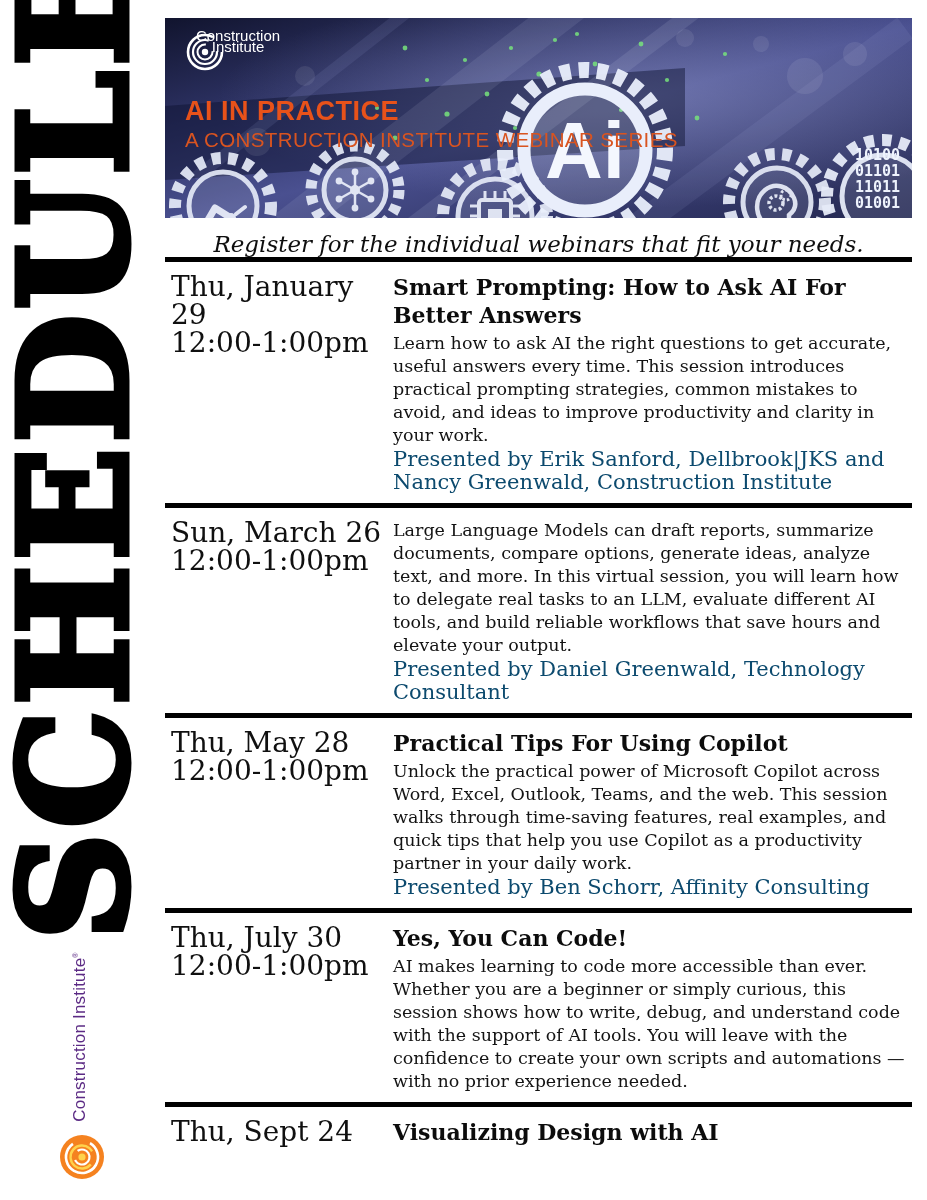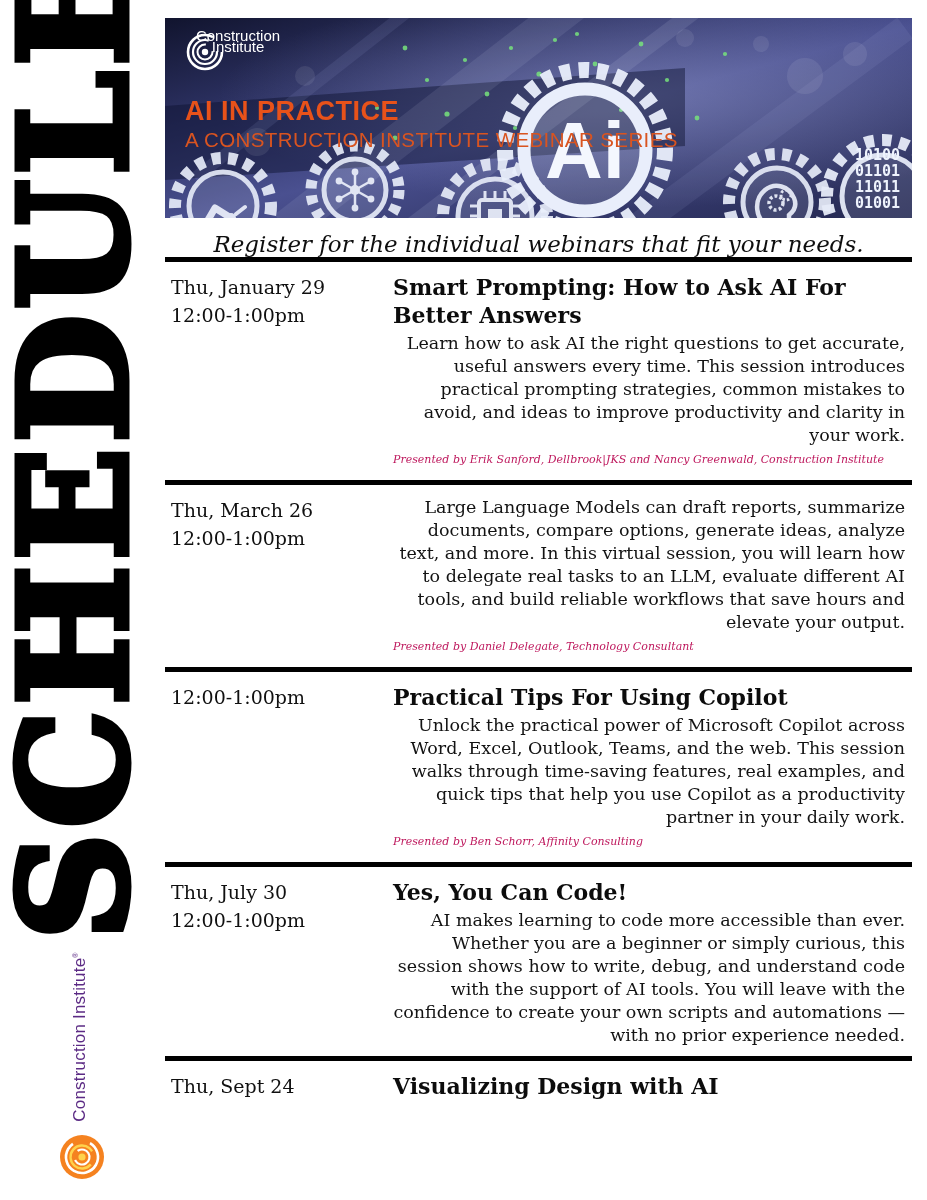--- a/index.html
+++ b/index.html
@@ -33,24 +33,24 @@
   #banner-title{position:absolute;left:20px;top:78px;
     font-family:"Liberation Sans", sans-serif;font-weight:bold;font-size:27px;letter-spacing:0.5px;}
   #banner-subtitle{position:absolute;left:20px;top:110px;
     font-family:"Liberation Sans", sans-serif;font-weight:normal;font-size:20.5px;letter-spacing:0.4px;}
 
   
   #content{position:absolute;left:165px;top:218px;width:747px;}
   #register-line{font-style:italic;font-size:23px;text-align:center;padding:13px 0 0 0;color:#0e0e0e;}
   .sep{height:5px;background:#000;}
   .session{display:grid;grid-template-columns:222px 1fr;padding:11px 4px 9px 6px;}
-  .when{font-size:19px;line-height:28px;color:#101010;}
+  .when{font-size:28px;line-height:28px;color:#101010;}
   .sess-title{font-size:22px;font-weight:bold;line-height:28px;margin:0 0 3px 0;color:#0c0c0c;}
-  .sess-desc{font-size:17.5px;line-height:23px;color:#131313;width:512px;text-align:right;}
-  .sess-pres{font-size:11px;line-height:23px;font-style:italic;margin-top:1px;color:#be185d;width:512px;}
+  .sess-desc{font-size:17.5px;line-height:23px;color:#131313;width:512px;}
+  .sess-pres{font-size:21px;line-height:23px;margin-top:1px;color:#0c4a6e;width:512px;}
 </style>
 </head>
 <body>
 
 <div id="page">
 
   <div id="schedule-vert">SCHEDULE</div>
 
   <div id="banner">
     <svg width="747" height="200" viewBox="0 0 747 200">
@@ -209,32 +209,33 @@
       <div>
         <div class="sess-title">Smart Prompting: How to Ask AI For Better Answers</div>
         <div class="sess-desc">Learn how to ask AI the right questions to get accurate, useful answers every time. This session introduces practical prompting strategies, common mistakes to avoid, and ideas to improve productivity and clarity in your work.</div>
         <div class="sess-pres">Presented by Erik Sanford, Dellbrook|JKS and Nancy Greenwald, Construction Institute</div>
       </div>
     </div>
 
     <div class="sep"></div>
     <div class="session">
       <div class="when">
-        <div>Thu, March 26</div>
+        <div>Sun, March 26</div>
         <div>12:00-1:00pm</div>
       </div>
       <div>
         <div class="sess-desc">Large Language Models can draft reports, summarize documents, compare options, generate ideas, analyze text, and more. In this virtual session, you will learn how to delegate real tasks to an LLM, evaluate different AI tools, and build reliable workflows that save hours and elevate your output.</div>
-        <div class="sess-pres">Presented by Daniel Delegate, Technology Consultant</div>
-      </div>
-    </div>
-
-    <div class="sep"></div>
-    <div class="session">
-      <div class="when">
+        <div class="sess-pres">Presented by Daniel Greenwald, Technology Consultant</div>
+      </div>
+    </div>
+
+    <div class="sep"></div>
+    <div class="session">
+      <div class="when">
+        <div>Thu, May 28</div>
         <div>12:00-1:00pm</div>
       </div>
       <div>
         <div class="sess-title">Practical Tips For Using Copilot</div>
         <div class="sess-desc">Unlock the practical power of Microsoft Copilot across Word, Excel, Outlook, Teams, and the web. This session walks through time-saving features, real examples, and quick tips that help you use Copilot as a productivity partner in your daily work.</div>
         <div class="sess-pres">Presented by Ben Schorr, Affinity Consulting</div>
       </div>
     </div>
 
     <div class="sep"></div>

